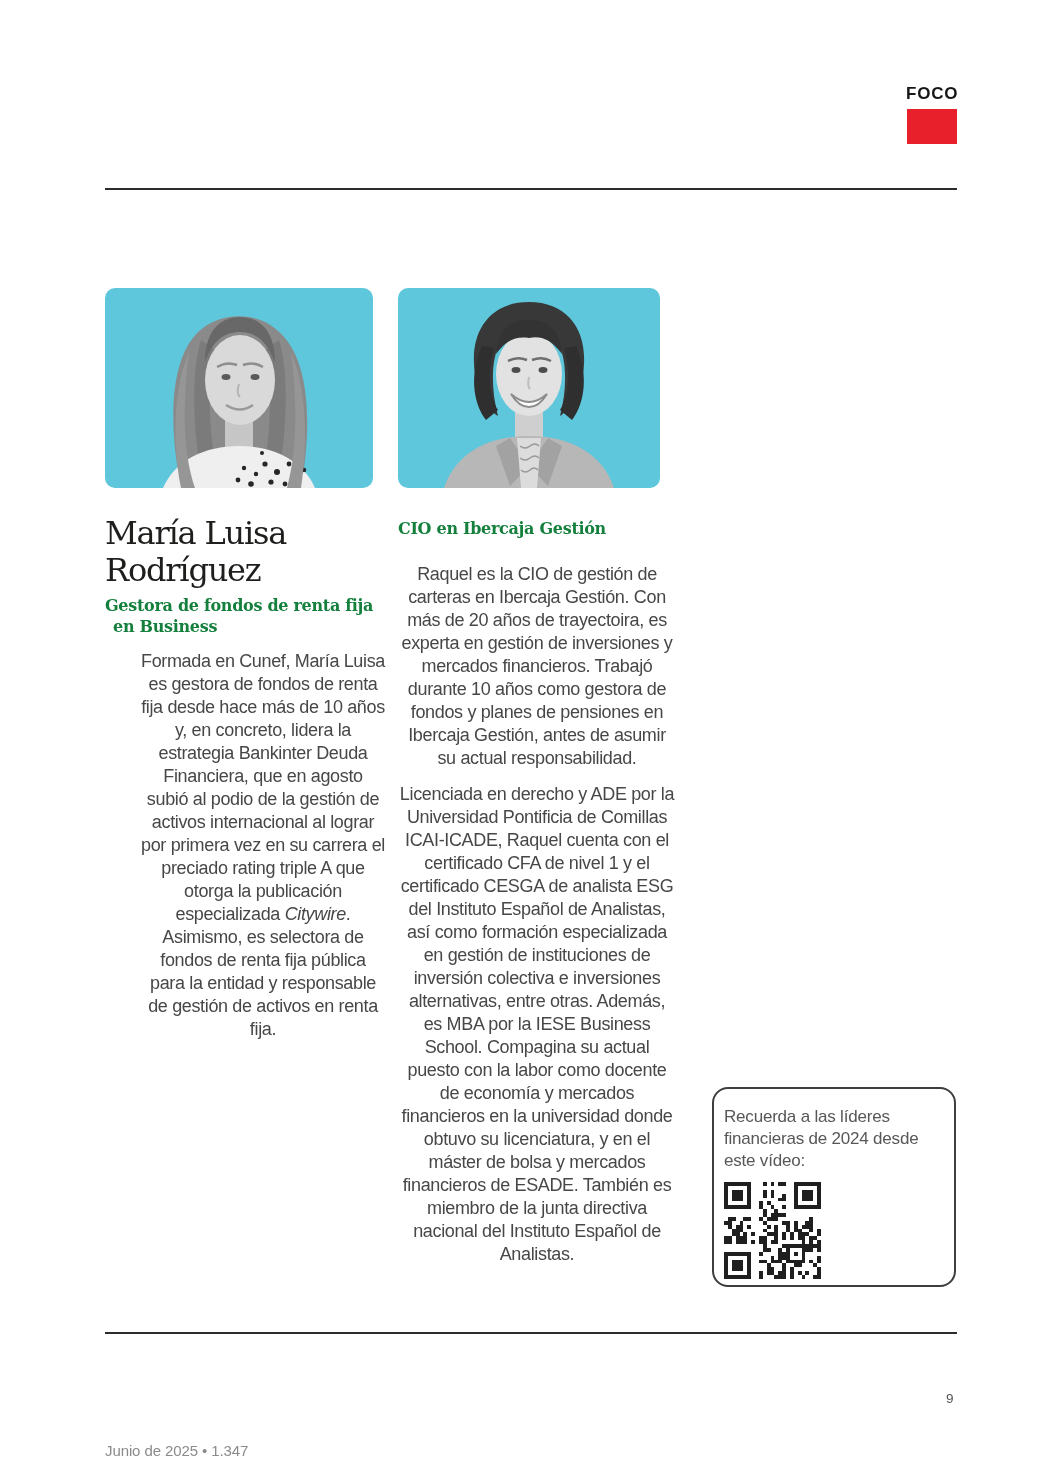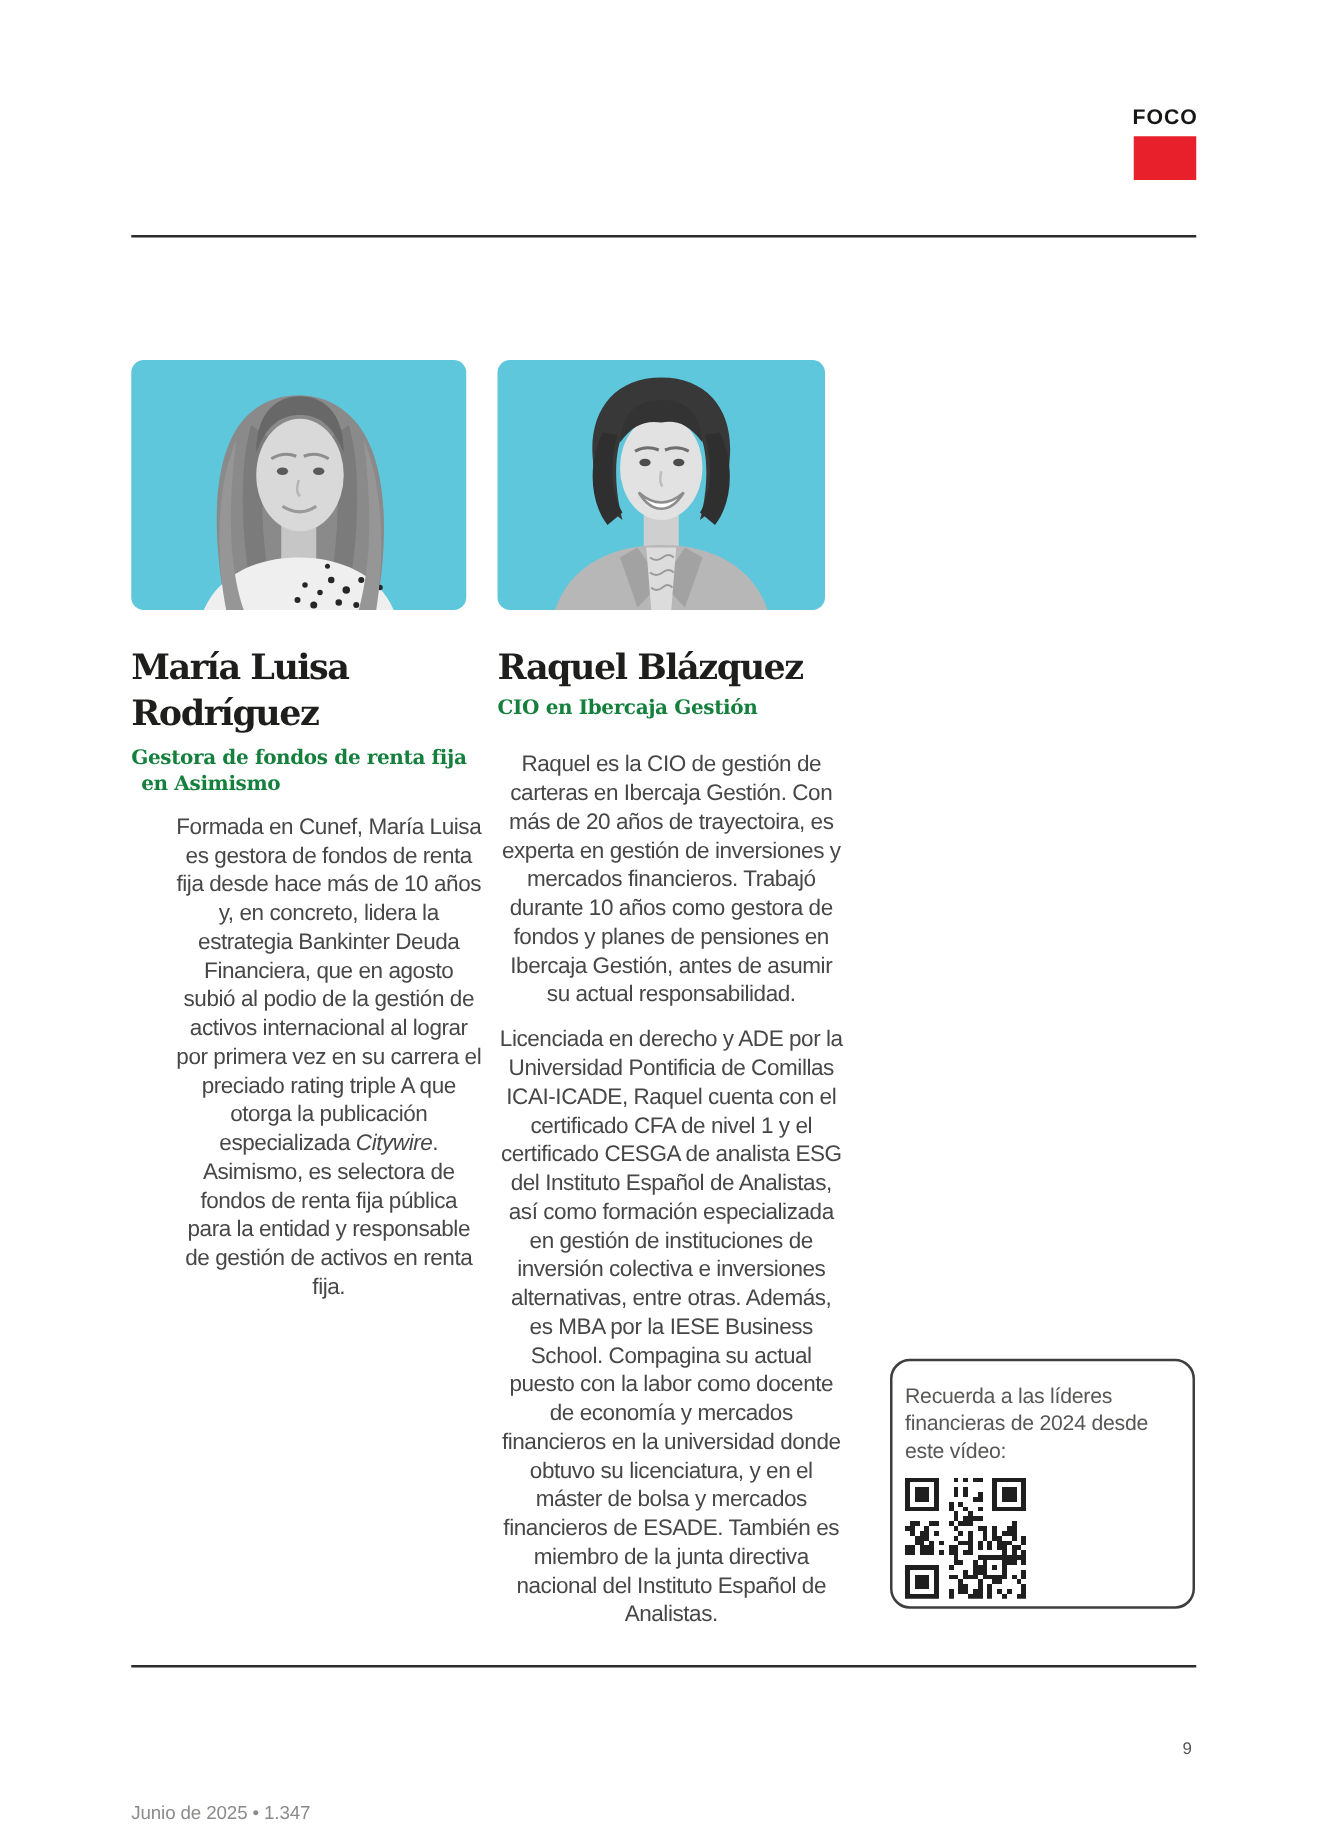--- a/index.html
+++ b/index.html
@@ -26,22 +26,22 @@
   .photo-1 { left:105px; width:268px; }
   .photo-2 { left:398px; width:262px; }
   .photo svg { display:block; width:100%; height:100%; }
 
   
   .col { position:absolute; top:515px; }
   .col-1 { left:105px; width:280px; }
   .col-2 { left:398px; width:278px; }
 
   .name {
-    font-family:"DejaVu Serif", serif; font-weight:700;
-    font-size:28px; line-height:37px; letter-spacing:-1.2px; color:#1e1e1c;
+    font-family:"DejaVu Serif", serif; font-weight:400;
+    font-size:32px; line-height:37px; letter-spacing:-1.2px; color:#1e1e1c;
   }
   .col-2 .name { white-space:nowrap; }
 
   .role {
     margin-top:6px;
     font-family:"DejaVu Serif", serif; font-weight:700;
     font-size:16px; line-height:21px; letter-spacing:-0.3px; color:#15803d;
   }
   .role span { display:block; }
   .role .role-l2 { padding-left:8px; }
@@ -135,29 +135,28 @@
         <path d="M122 170 q5 4 10 0 q5 -4 9 0"></path>
         <path d="M123 182 q4 4 9 0 q4 -4 8 0"></path>
       </g>
     </svg>
   </div>
 
   <section class="col col-1">
     <h2 class="name">María Luisa Rodríguez</h2>
     <p class="role">
       <span>Gestora de fondos de renta fija</span>
-      <span class="role-l2">en Asimismo</span>
+      <span class="role-l2">en Business</span>
     </p>
     <p class="body">
       <span>Formada en Cunef, María Luisa es gestora de fondos de renta fija desde hace más de 10 años y, en concreto, lidera la estrategia Bankinter Deuda Financiera, que en agosto subió al podio de la gestión de activos internacional al lograr por primera vez en su carrera el preciado rating triple A que otorga la publicación especializada </span><em>Citywire</em><span>. Asimismo, es selectora de fondos de renta fija pública para la entidad y responsable de gestión de activos en renta fija.</span>
     </p>
   </section>
 
   <section class="col col-2">
-    <h2 class="name">Raquel Blázquez</h2>
     <p class="role">
       <span>CIO en Ibercaja Gestión</span>
     </p>
     <p class="body body-1">Raquel es la CIO de gestión de carteras en Ibercaja Gestión. Con más de 20 años de trayectoira, es experta en gestión de inversiones y mercados financieros. Trabajó durante 10 años como gestora de fondos y planes de pensiones en Ibercaja Gestión, antes de asumir su actual responsabilidad.</p>
     <p class="body body-2">Licenciada en derecho y ADE por la Universidad Pontificia de Comillas ICAI-ICADE, Raquel cuenta con el certificado CFA de nivel 1 y el certificado CESGA de analista ESG del Instituto Español de Analistas, así como formación especializada en gestión de instituciones de inversión colectiva e inversiones alternativas, entre otras. Además, es MBA por la IESE Business School. Compagina su actual puesto con la labor como docente de economía y mercados financieros en la universidad donde obtuvo su licenciatura, y en el máster de bolsa y mercados financieros de ESADE. También es miembro de la junta directiva nacional del Instituto Español de Analistas.</p>
   </section>
 
   <aside class="qr-box">
     <div class="qr-caption">Recuerda a las líderes financieras de 2024 desde este vídeo:</div>
     <svg class="qr-code" viewBox="0 0 100 100" fill="#1f1f1f" shape-rendering="crispEdges">

